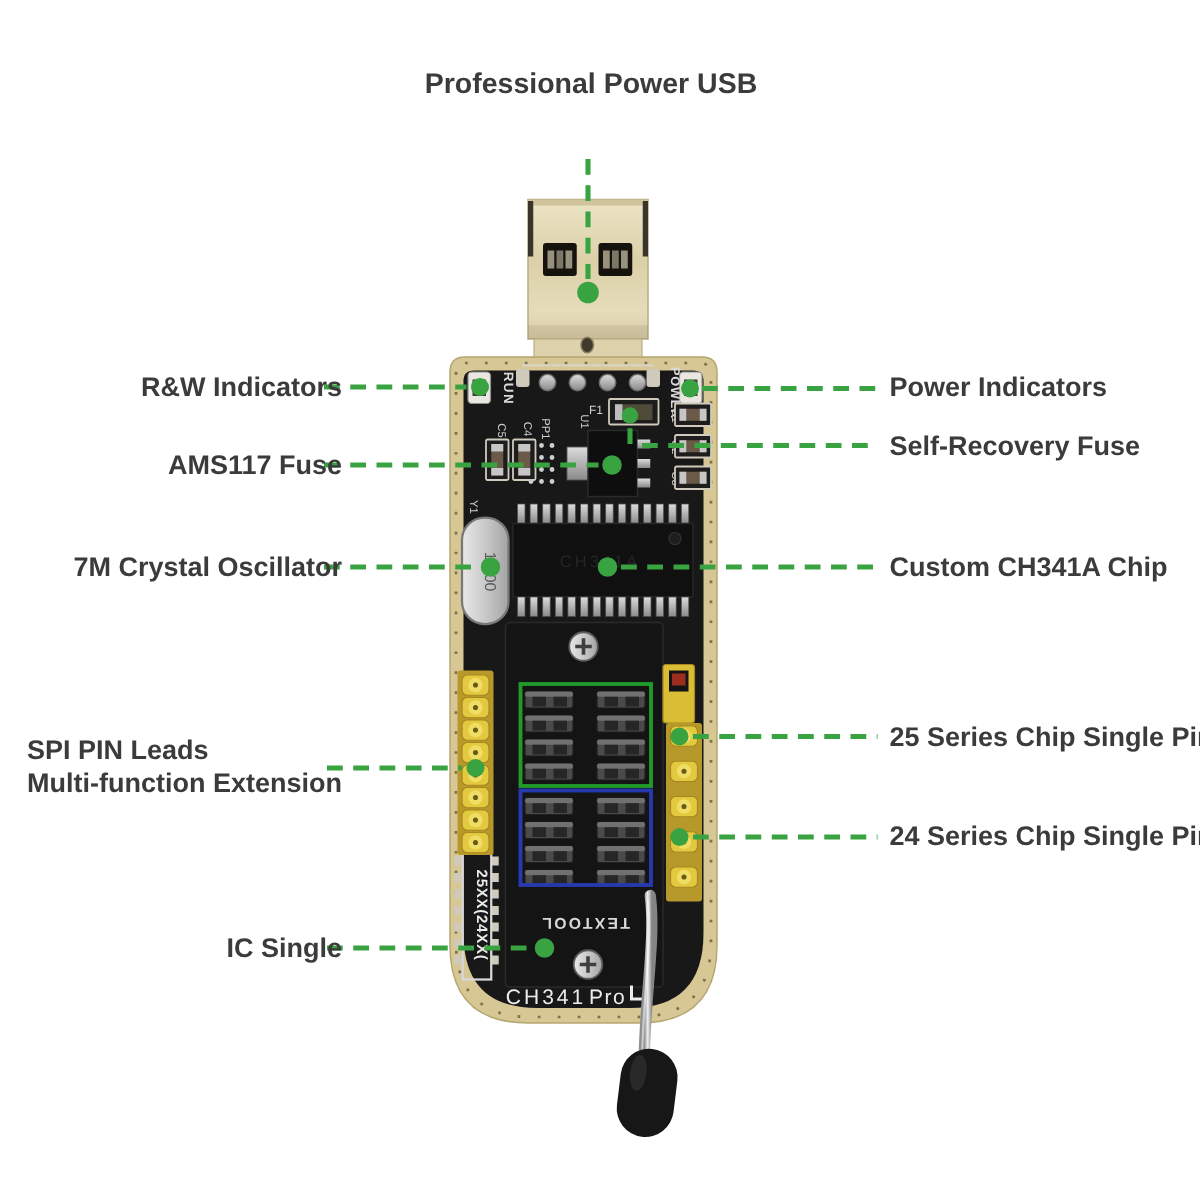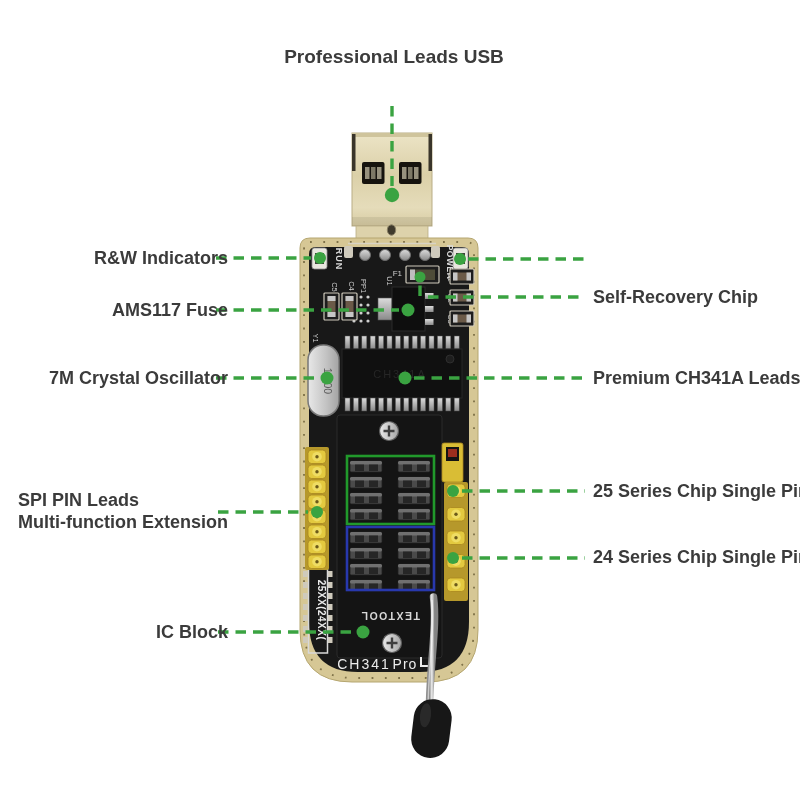--- a/index.html
+++ b/index.html
@@ -347,30 +347,31 @@
 
       <path class="ann" d="M462 491 H585"></path>
       <circle class="anndot" cx="453" cy="491" r="6"></circle>
 
       <path class="ann" d="M462 558 H585"></path>
       <circle class="anndot" cx="453" cy="558" r="6"></circle>
     </g>
   </svg>
 
   <div class="title">
-    <div>Professional Leads USB</div>
+    <div>Professional Power USB</div>
   </div>
 
   <div class="callout left" style="top:247px">R&amp;W Indicators</div>
   <div class="callout left" style="top:299px">AMS117 Fuse</div>
   <div class="callout left" style="top:367px">7M Crystal Oscillator</div>
   <div class="callout left" style="top:489px">
     <div>SPI PIN Leads</div>
     <div>Multi-function Extension</div>
   </div>
-  <div class="callout left" style="top:621px">IC Block</div>
-
-  <div class="callout right" style="top:286px">Self-Recovery Chip</div>
-  <div class="callout right" style="top:367px">Premium CH341A Leads</div>
+  <div class="callout left" style="top:621px">IC Single</div>
+
+  <div class="callout right" style="top:247px">Power Indicators</div>
+  <div class="callout right" style="top:286px">Self-Recovery Fuse</div>
+  <div class="callout right" style="top:367px">Custom CH341A Chip</div>
   <div class="callout right" style="top:480px">25 Series Chip Single Pin</div>
   <div class="callout right" style="top:546px">24 Series Chip Single Pin</div>
 
 </div>
 
 </body></html>

